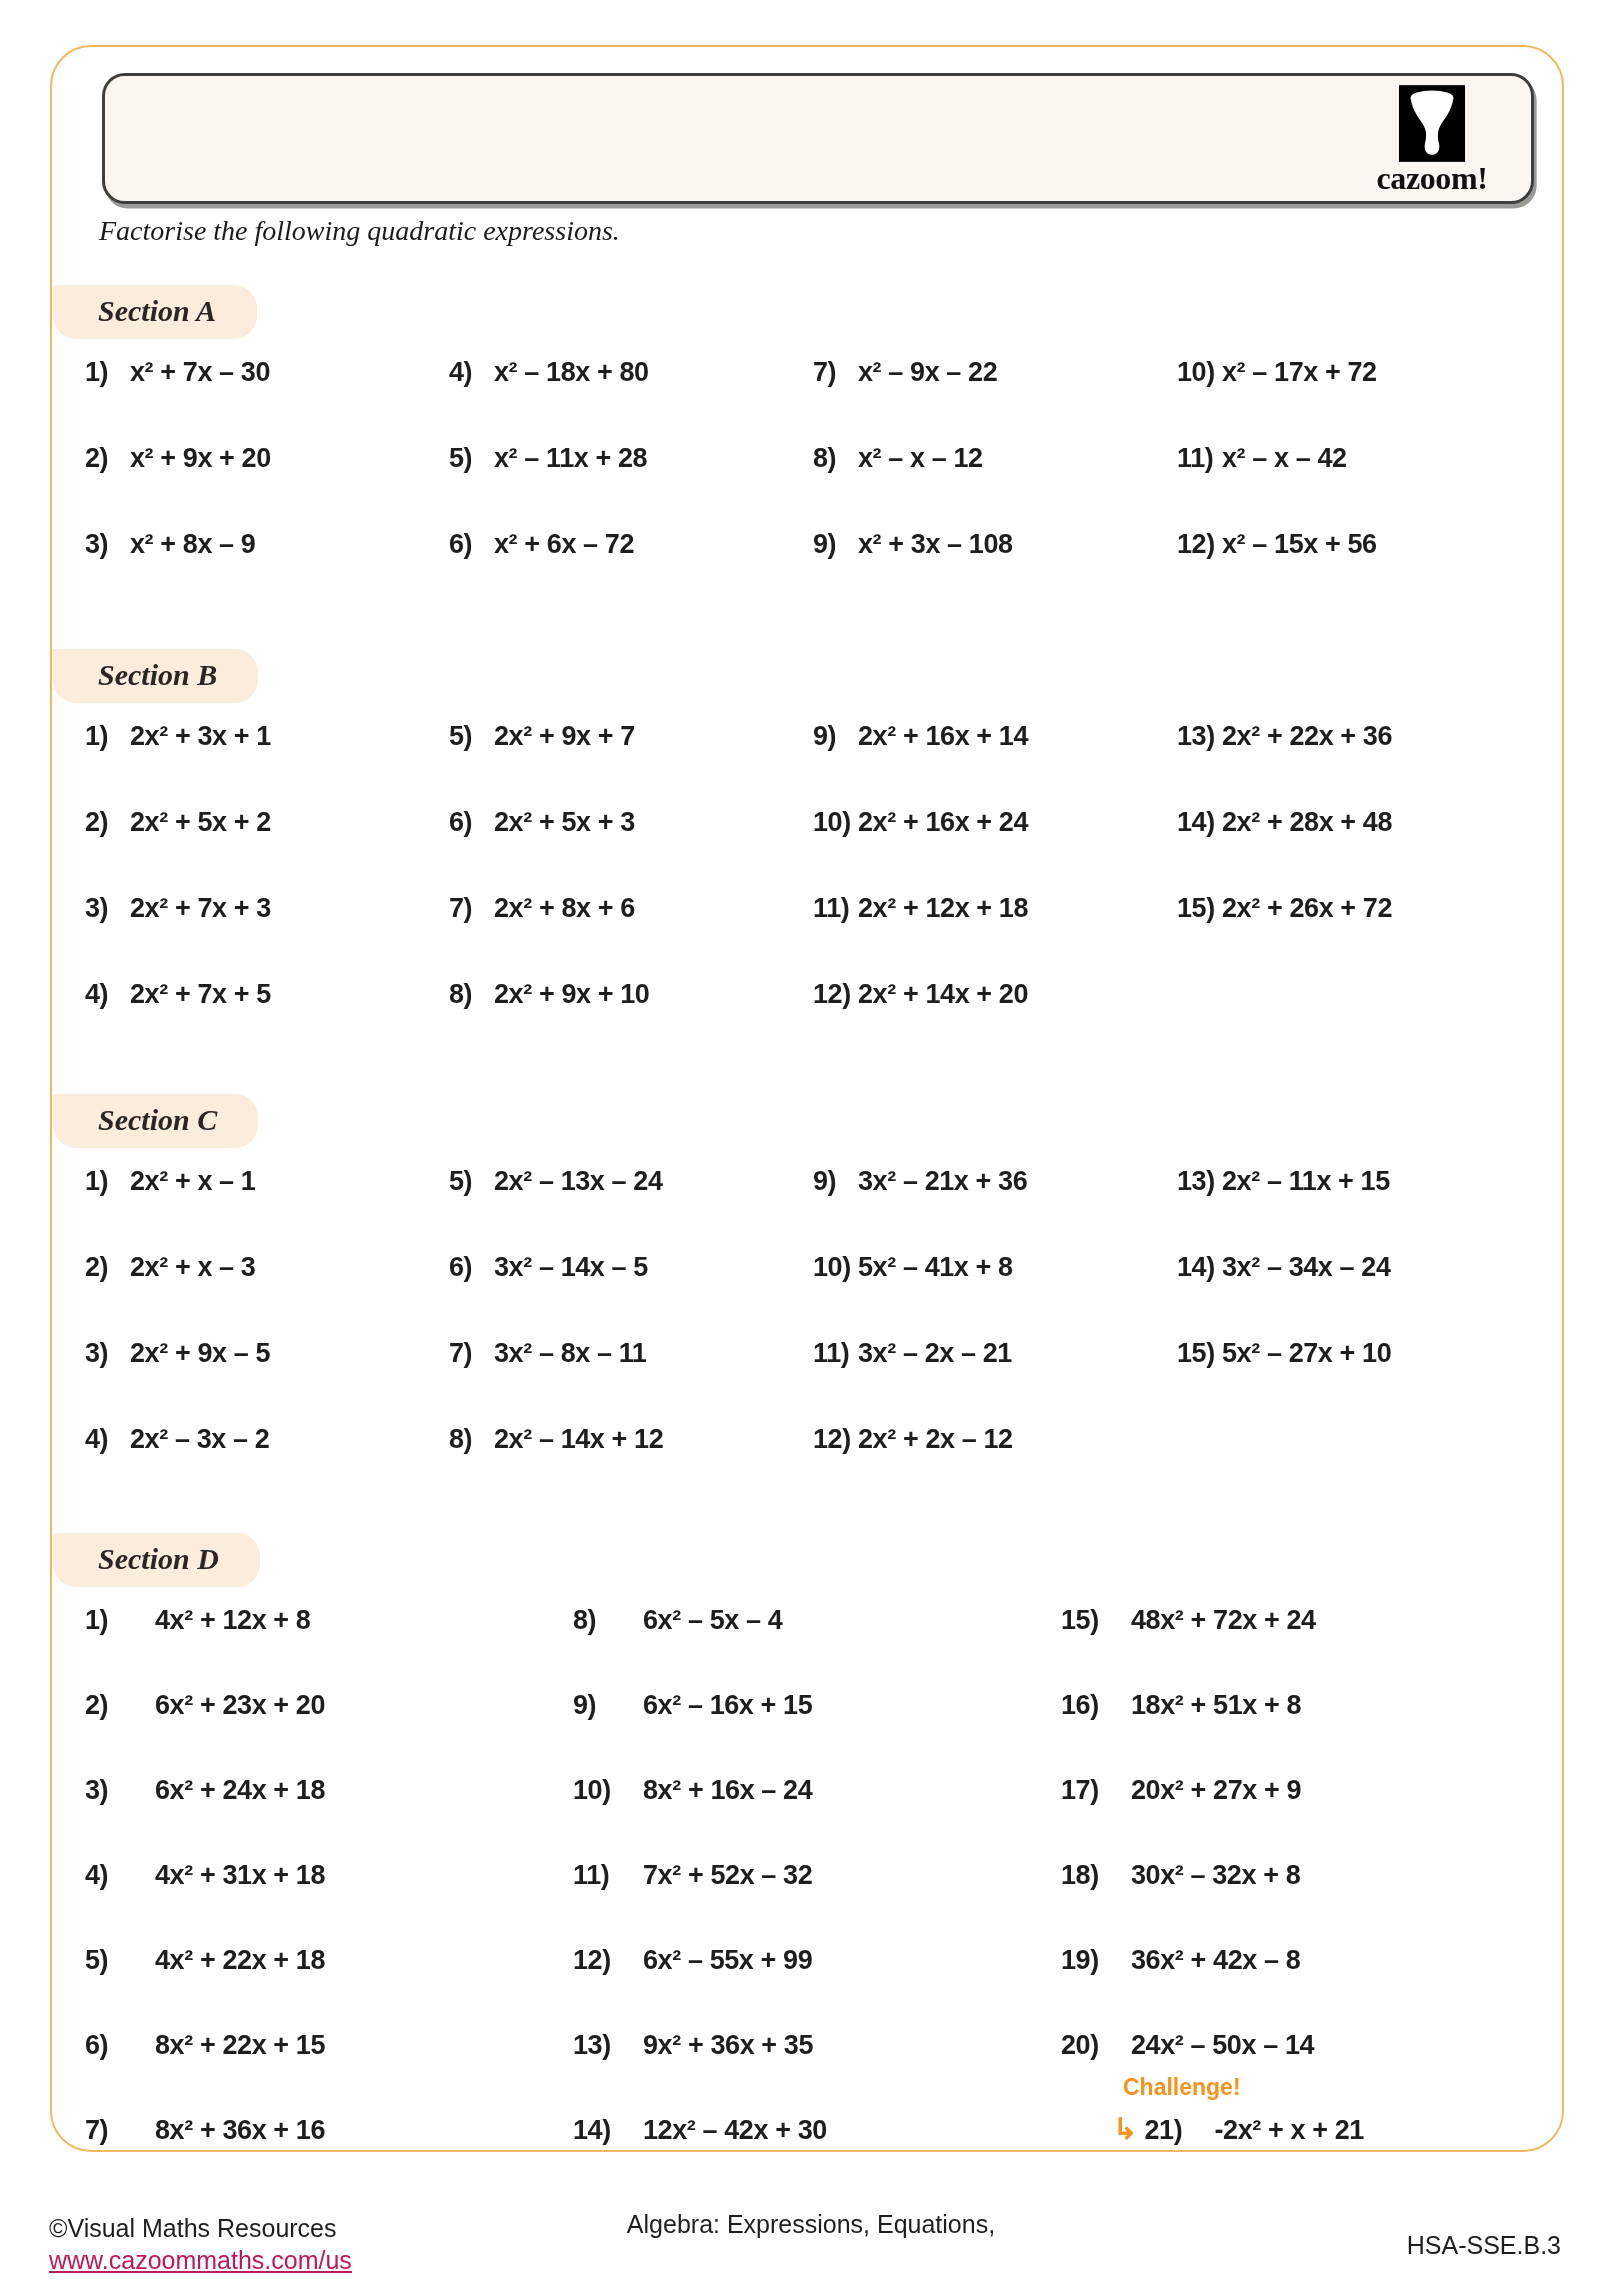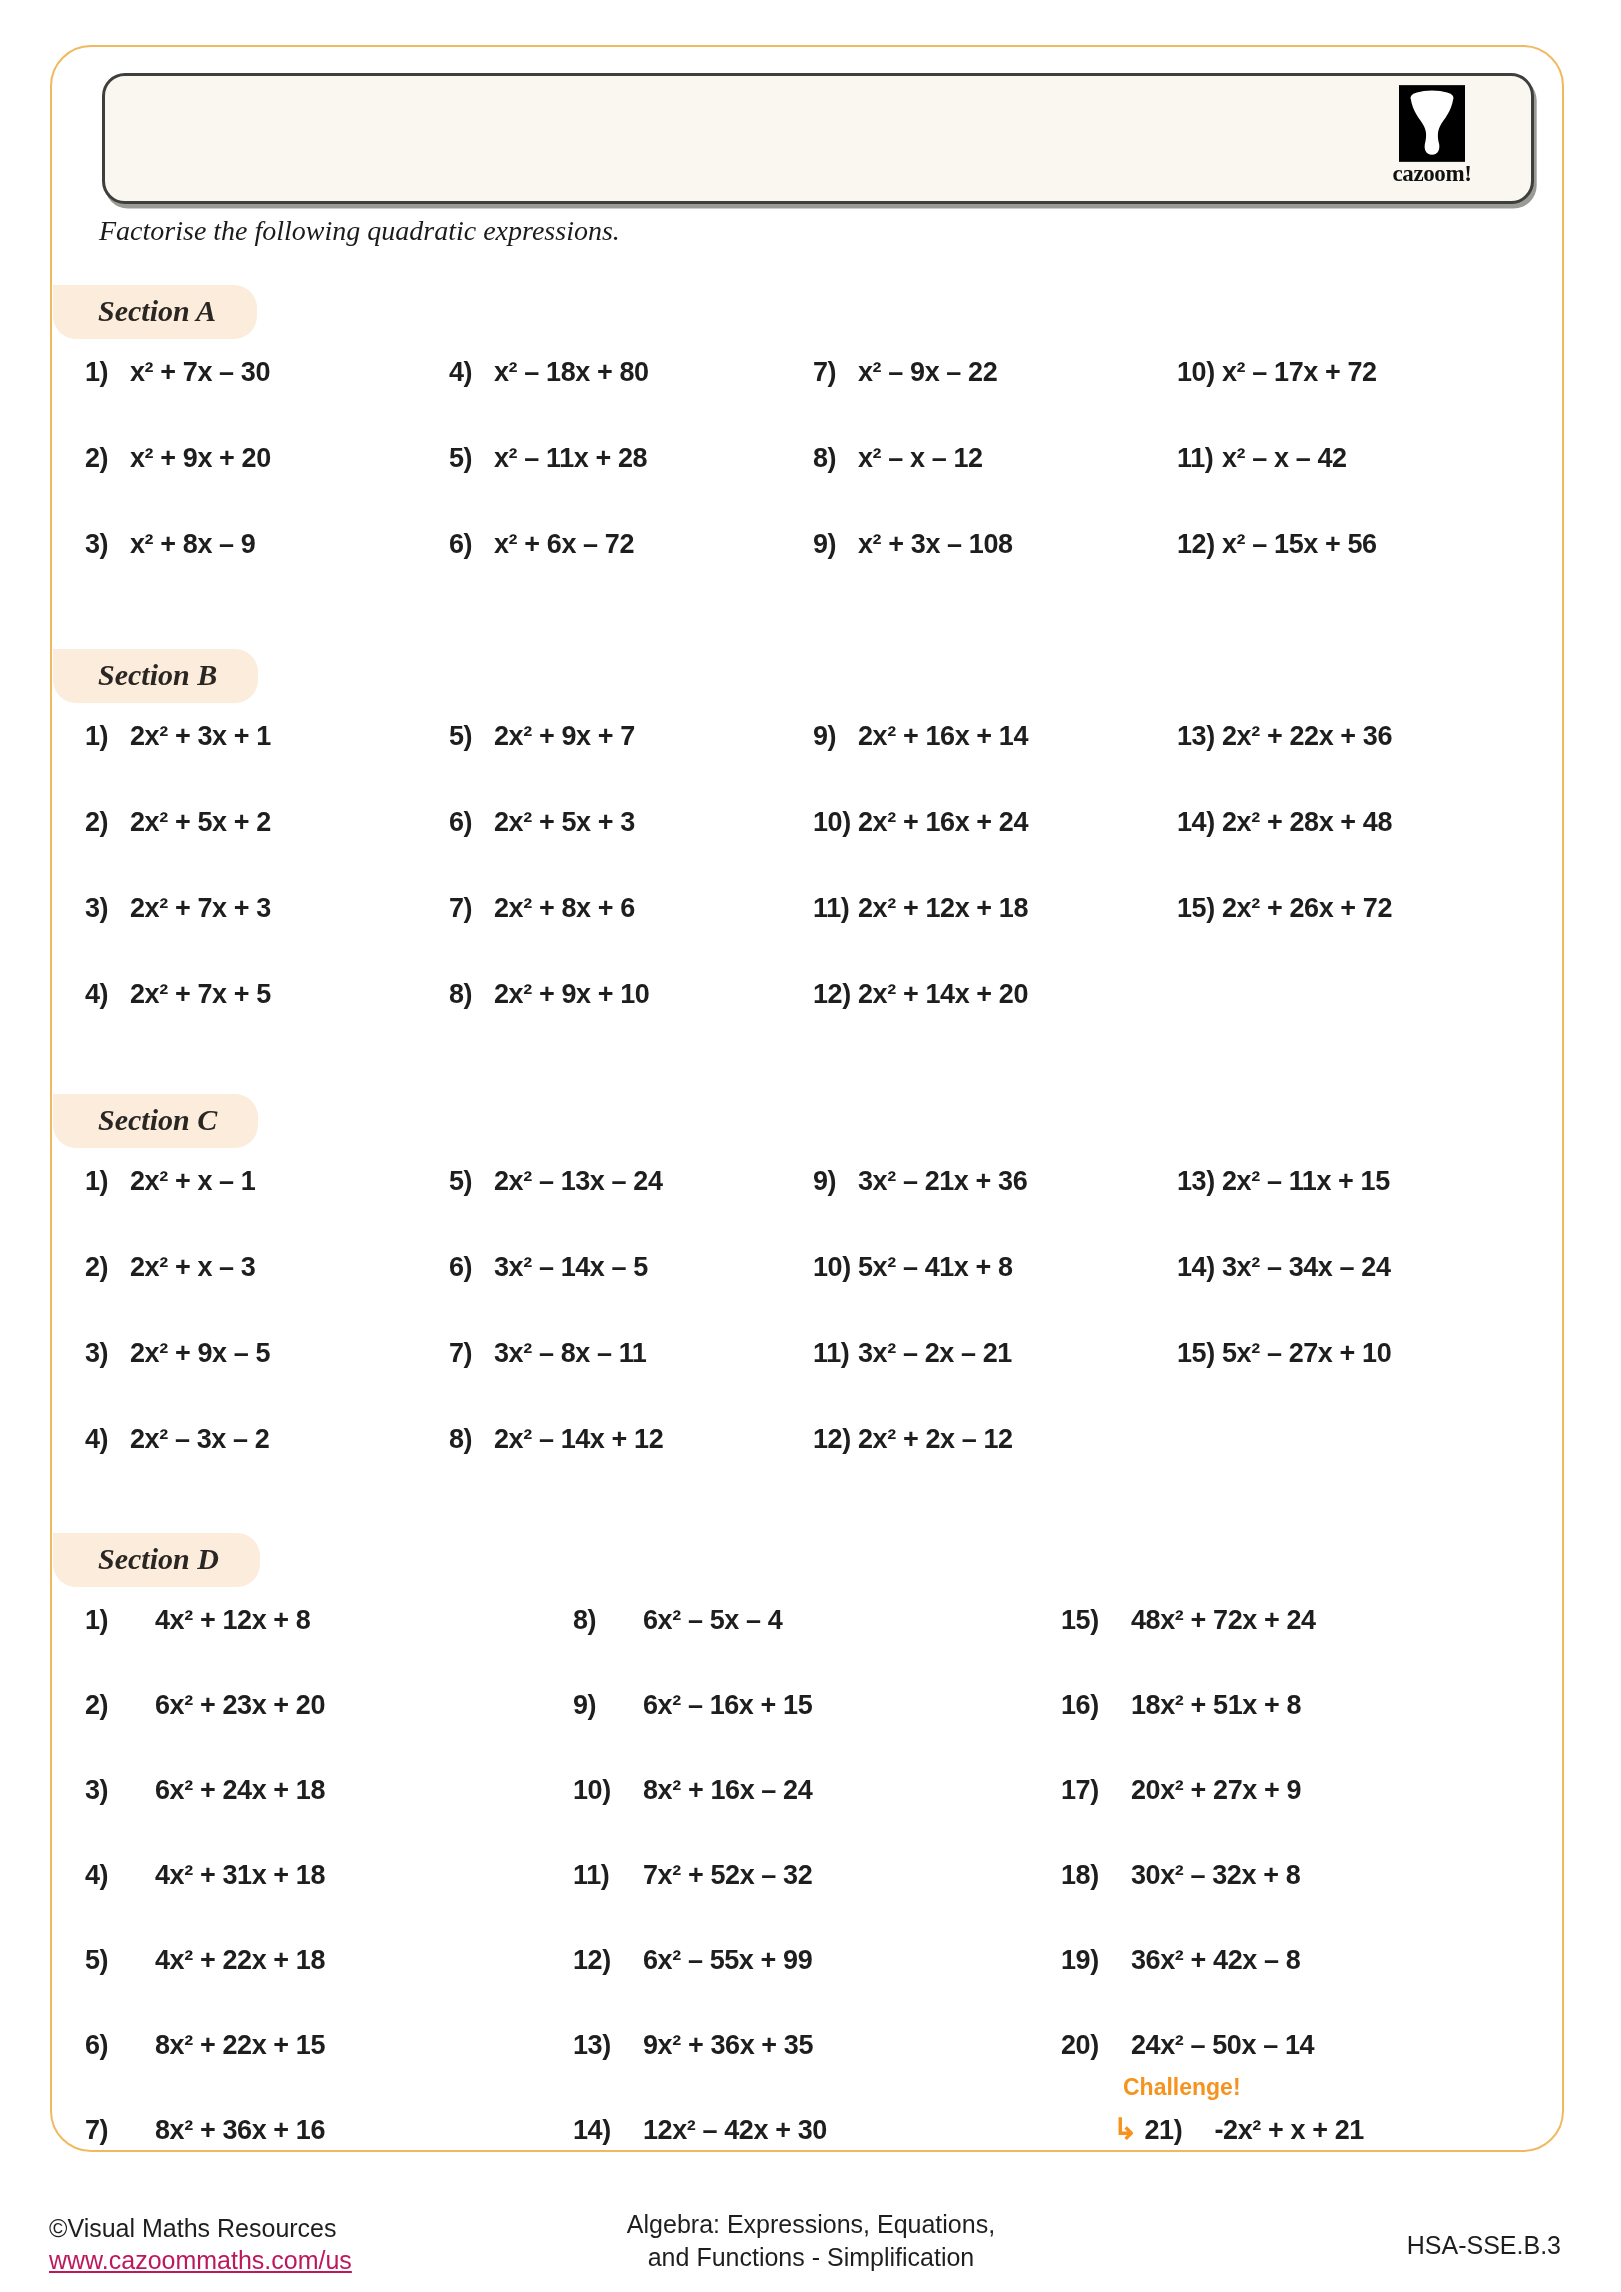--- a/index.html
+++ b/index.html
@@ -16,21 +16,21 @@
     background:#F9F7EF;border:3.6px solid #3E3E3C;border-radius:23px;
     box-shadow:2.7px 4.5px 0 #9B9B95;
   }
   .page-title{
     position:absolute;left:45px;top:50%;transform:translateY(-50%);
     font-size:47px;font-weight:bold;letter-spacing:-0.9px;color:#1b1b1b;white-space:nowrap;
   }
   .logo{position:absolute;right:32px;top:9px;width:134px;text-align:center;}
   .logo svg{display:block;margin:0 auto;}
   .logo .brand{
-    font-family:"Liberation Serif",serif;font-weight:bold;font-size:23px;
+    font-family:"Liberation Serif",serif;font-weight:bold;font-size:32px;
     letter-spacing:-0.4px;color:#111;margin-top:0px;line-height:1;
   }
   .instruction{
     position:absolute;left:99px;top:215px;
     font-family:"Liberation Serif",serif;font-style:italic;font-size:28px;color:#1b1b1b;
   }
   .section{position:absolute;left:53px;width:1522px;}
   .sec-a{top:285px;} .sec-b{top:649px;} .sec-c{top:1094px;} .sec-d{top:1533px;}
   .chip{
     display:inline-block;background:#FBECDC;border-radius:0 23px 23px 23px;
@@ -430,17 +430,16 @@
     </div>
 </div>
 
 <div class="footer">
   <div class="foot-left">
     <div>©Visual Maths Resources</div>
     <a href="#" class="foot-link">www.cazoommaths.com/us</a>
   </div>
   <div class="foot-center">
     <div>Algebra: Expressions, Equations,</div>
-    <div>and Functions - Simplification</div>
   </div>
   <div class="foot-right">HSA-SSE.B.3</div>
 </div>
 
 
 </body></html>

